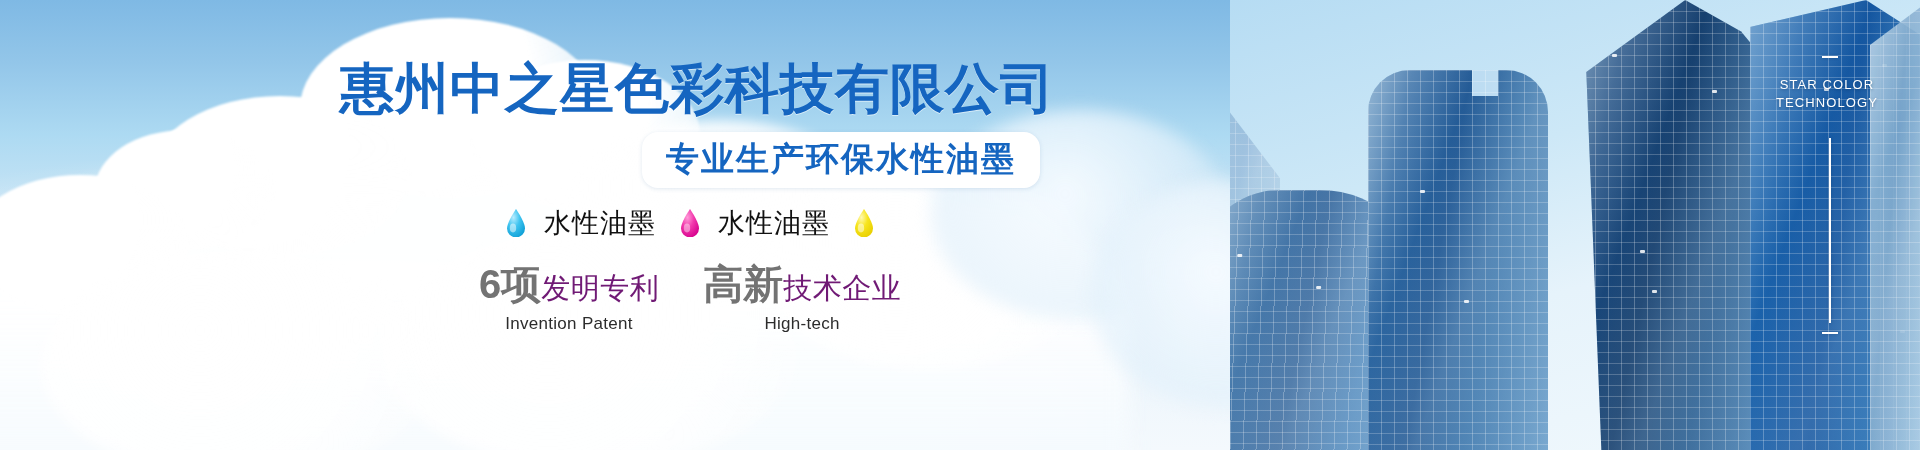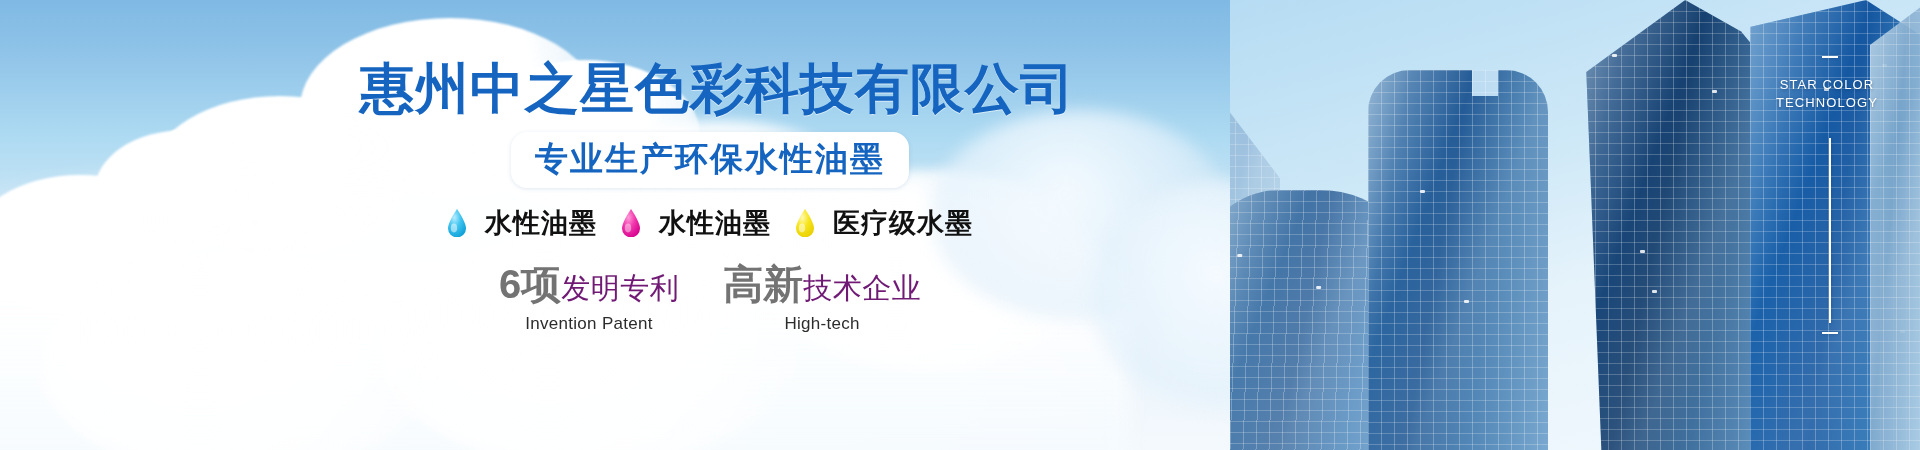--- a/index.html
+++ b/index.html
@@ -161,36 +161,35 @@
     color:rgba(255,255,255,.72);
     z-index:3;
     white-space:nowrap;
   }
 
   
   .content {
     position:absolute; left:340px; top:0; width:700px; height:450px;
     z-index:10;
     text-align:center;
-    margin-left:20px;
   }
 
   .title {
     margin-top:58px;
     font-family:"Liberation Sans", sans-serif;
     font-weight:bold;
     font-size:54px;
     line-height:60px;
     letter-spacing:1px;
     color:#1565c0;
     white-space:nowrap;
     text-shadow:0 1px 0 rgba(255,255,255,.55);
   }
 
-  .pill-wrap { margin-top:14px; }
+  .pill-wrap { margin-top:14px;text-align:right; }
   .pill {
     display:inline-block;
     background:#ffffff;
     border-radius:16px;
     padding:7px 24px 9px;
     font-family:"Liberation Sans", sans-serif;
     font-weight:bold;
     font-size:33px;
     line-height:40px;
     letter-spacing:2px;
@@ -200,21 +199,21 @@
   }
 
   .features {
     margin-top:20px;
     display:flex;
     justify-content:center;
     align-items:center;
     gap:24px;
     white-space:nowrap;
   }
-  .feature { display:flex; align-items:center; gap:18px;font-weight:bold; }
+  .feature { display:flex; align-items:center; gap:18px; }
   .drop { width:20px; height:28px; flex:0 0 auto; }
   .feature-label {
     font-family:"Liberation Sans", sans-serif;
     font-size:27px;
     line-height:30px;
     letter-spacing:1px;
     color:#111111;
   }
 
   .badges {
@@ -375,21 +374,20 @@
           <defs>
             <radialGradient id="g2" cx="36%" cy="30%" r="78%">
               <stop offset="0%" stop-color="#fff9b0"></stop>
                 <stop offset="45%" stop-color="#f7e51e"></stop>
                 <stop offset="100%" stop-color="#e8cf00"></stop>
             </radialGradient>
           </defs>
           <path d="M10 0 C10 0 19 13 19 19.4 A9 9 0 0 1 1 19.4 C1 13 10 0 10 0 Z" fill="url(#g2)"></path>
           <ellipse cx="7" cy="19" rx="3.2" ry="4.4" fill="rgba(255,255,255,.5)"></ellipse>
         </svg>
-        <span class="feature-label">医疗级水墨</span>
       </div>
 
     </div>
 
     <div class="badges">
 
       <div class="badge">
         <div class="badge-cn">
           <span class="badge-strong">6项</span><span class="badge-rest">发明专利</span>
         </div>

